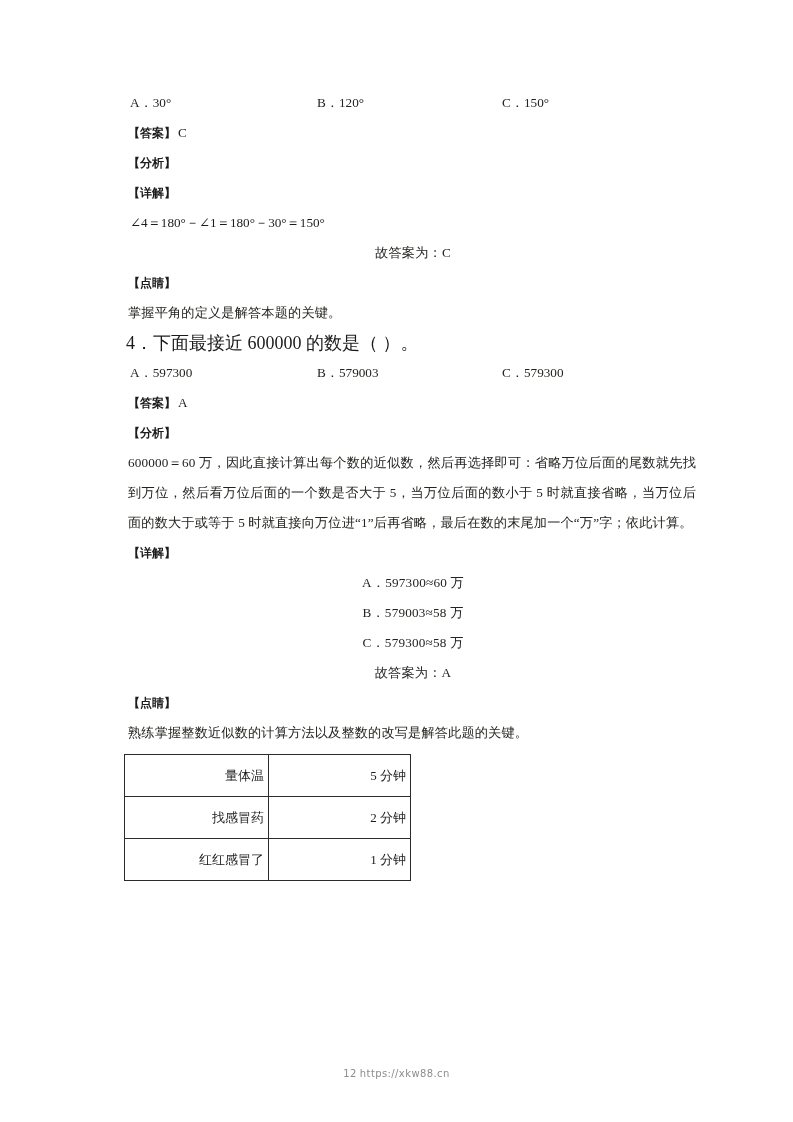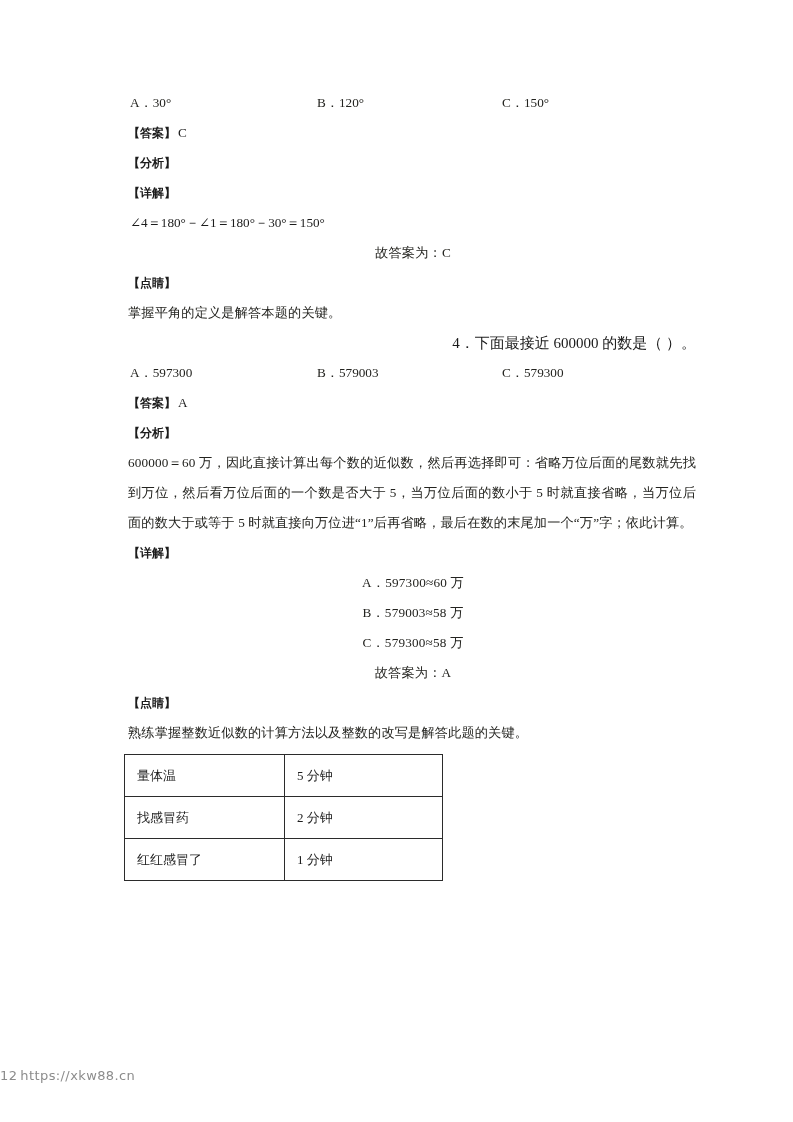--- a/index.html
+++ b/index.html
@@ -86,27 +86,26 @@
     line-height: 30px;
     color: #23231f;
     text-align: justify;
     text-justify: inter-ideograph;
     padding-left: 4px;
     letter-spacing: 0.15px;
   }
 
   
   .qline {
-    font-size: 15px;
+    font-size: 18px;
     line-height: 30px;
     height: 30px;
     white-space: nowrap;
     padding-left: 2px;
     color: #1a1a1a;
-    text-align: right;
   }
 
   
   .math {
     font-size: 13.2px;
     line-height: 30px;
     height: 30px;
     white-space: nowrap;
     padding-left: 6px;
   }
@@ -118,37 +117,38 @@
   }
   table.sched {
     border-collapse: collapse;
     table-layout: fixed;
     width: 268px;
     border: 1.6px solid #2b2b2b;
   }
   table.sched td {
     border: 1.4px solid #2b2b2b;
     height: 41px;
-    text-align: left;
+    text-align: right;
     vertical-align: middle;
     font-size: 13px;
     color: #1d1d1d;
-    padding: 0 12px;
+    padding: 0 4px;
   }
   table.sched td.c-task { width: 135px; }
   table.sched td.c-time { width: 133px; }
 
   
   .footer {
     position: absolute;
     left: 0;
     right: 0;
     top: 1068px;
+    text-align: center;
     font-family: "DejaVu Sans", "Liberation Sans", sans-serif;
-    font-size: 13px;
+    font-size: 10px;
     color: #8c8c8c;
     letter-spacing: 0.4px;
   }
   .footer .pg { padding-right: 3px; }
 </style>
 </head>
 <body>
 
 <div class="page">
   <div class="content">

